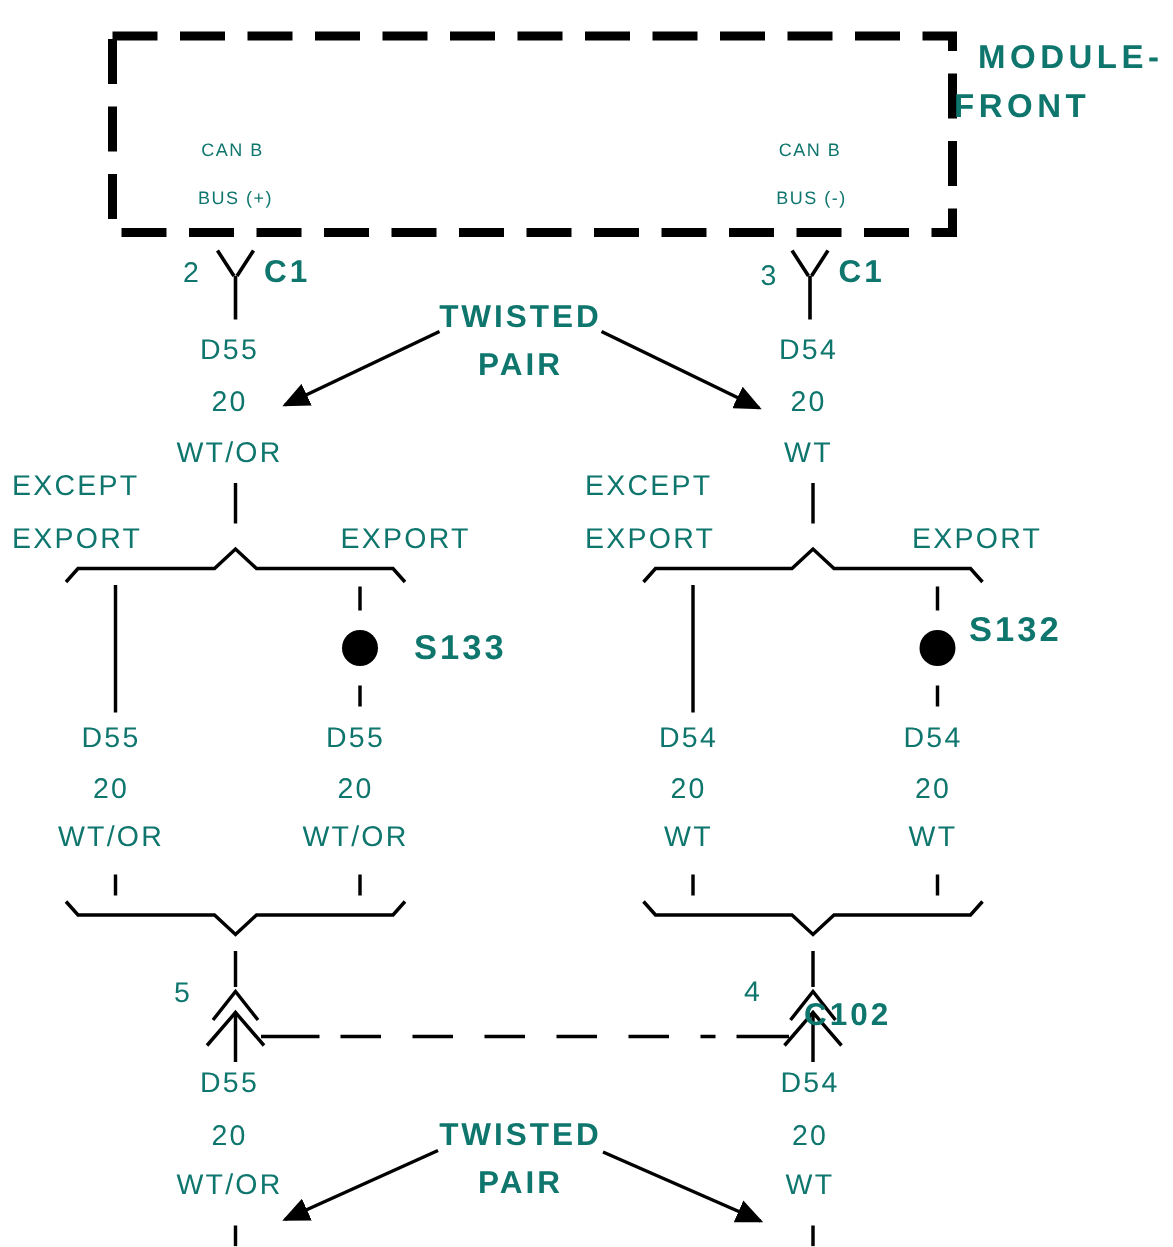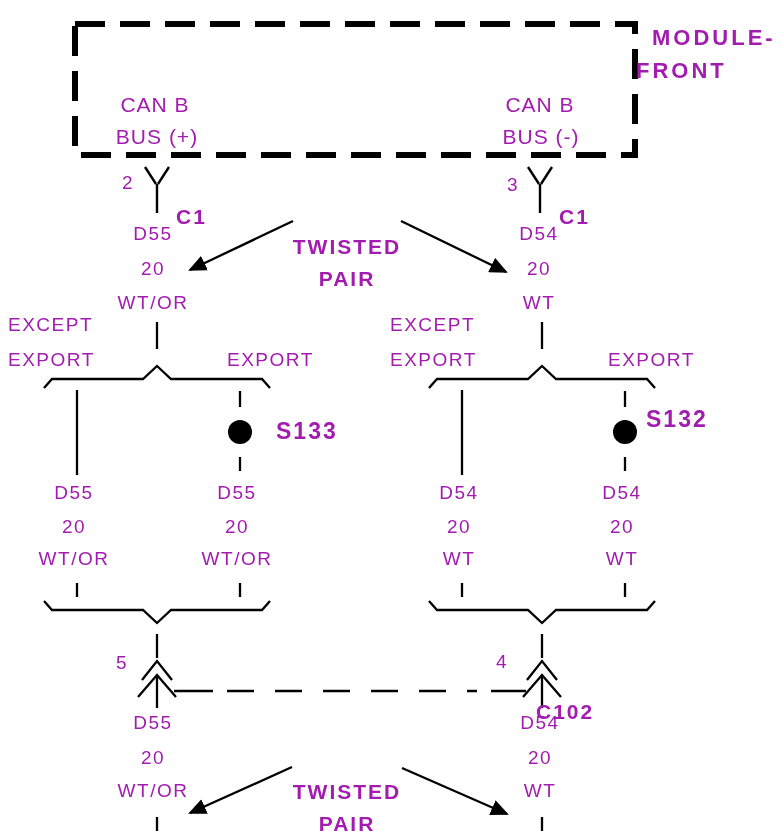--- a/index.html
+++ b/index.html
@@ -3,27 +3,27 @@
 <meta charset="utf-8">
 <style>
   html,body{margin:0;padding:0;background:#ffffff;}
   #stage{
     position:relative;width:782px;height:831px;background:#ffffff;
     font-family:"Liberation Sans",sans-serif;color:#000;overflow:hidden;
   }
   #linework{position:absolute;left:0;top:0;}
   .lbl{
     position:absolute;white-space:nowrap;line-height:1;
-    font-size:19px;letter-spacing:1.5px;color:#a21caf;
+    font-size:19px;letter-spacing:1.5px;color:#0f766e;
   }
   .c{transform:translateX(-50%);text-align:center;}
-  .bold{font-weight:700;font-size:21px;letter-spacing:2px;margin-top:35px;}
+  .bold{font-weight:700;font-size:21px;letter-spacing:2px;}
   .splice-lbl{font-weight:700;font-size:23px;letter-spacing:2px;}
   .module-line{font-weight:700;font-size:22px;letter-spacing:3px;}
-  .sig{font-size:21px;letter-spacing:1px;}
+  .sig{font-size:12px;letter-spacing:1px;}
 </style>
 </head>
 <body>
 
 <div id="stage">
 
   <svg id="linework" width="782" height="831" viewBox="0 0 782 831">
     <defs>
       <marker id="ah" markerUnits="userSpaceOnUse" markerWidth="20" markerHeight="16" refX="16" refY="8" orient="auto">
         <path d="M0,0 L18,8 L0,16 Z" fill="#000"></path>

